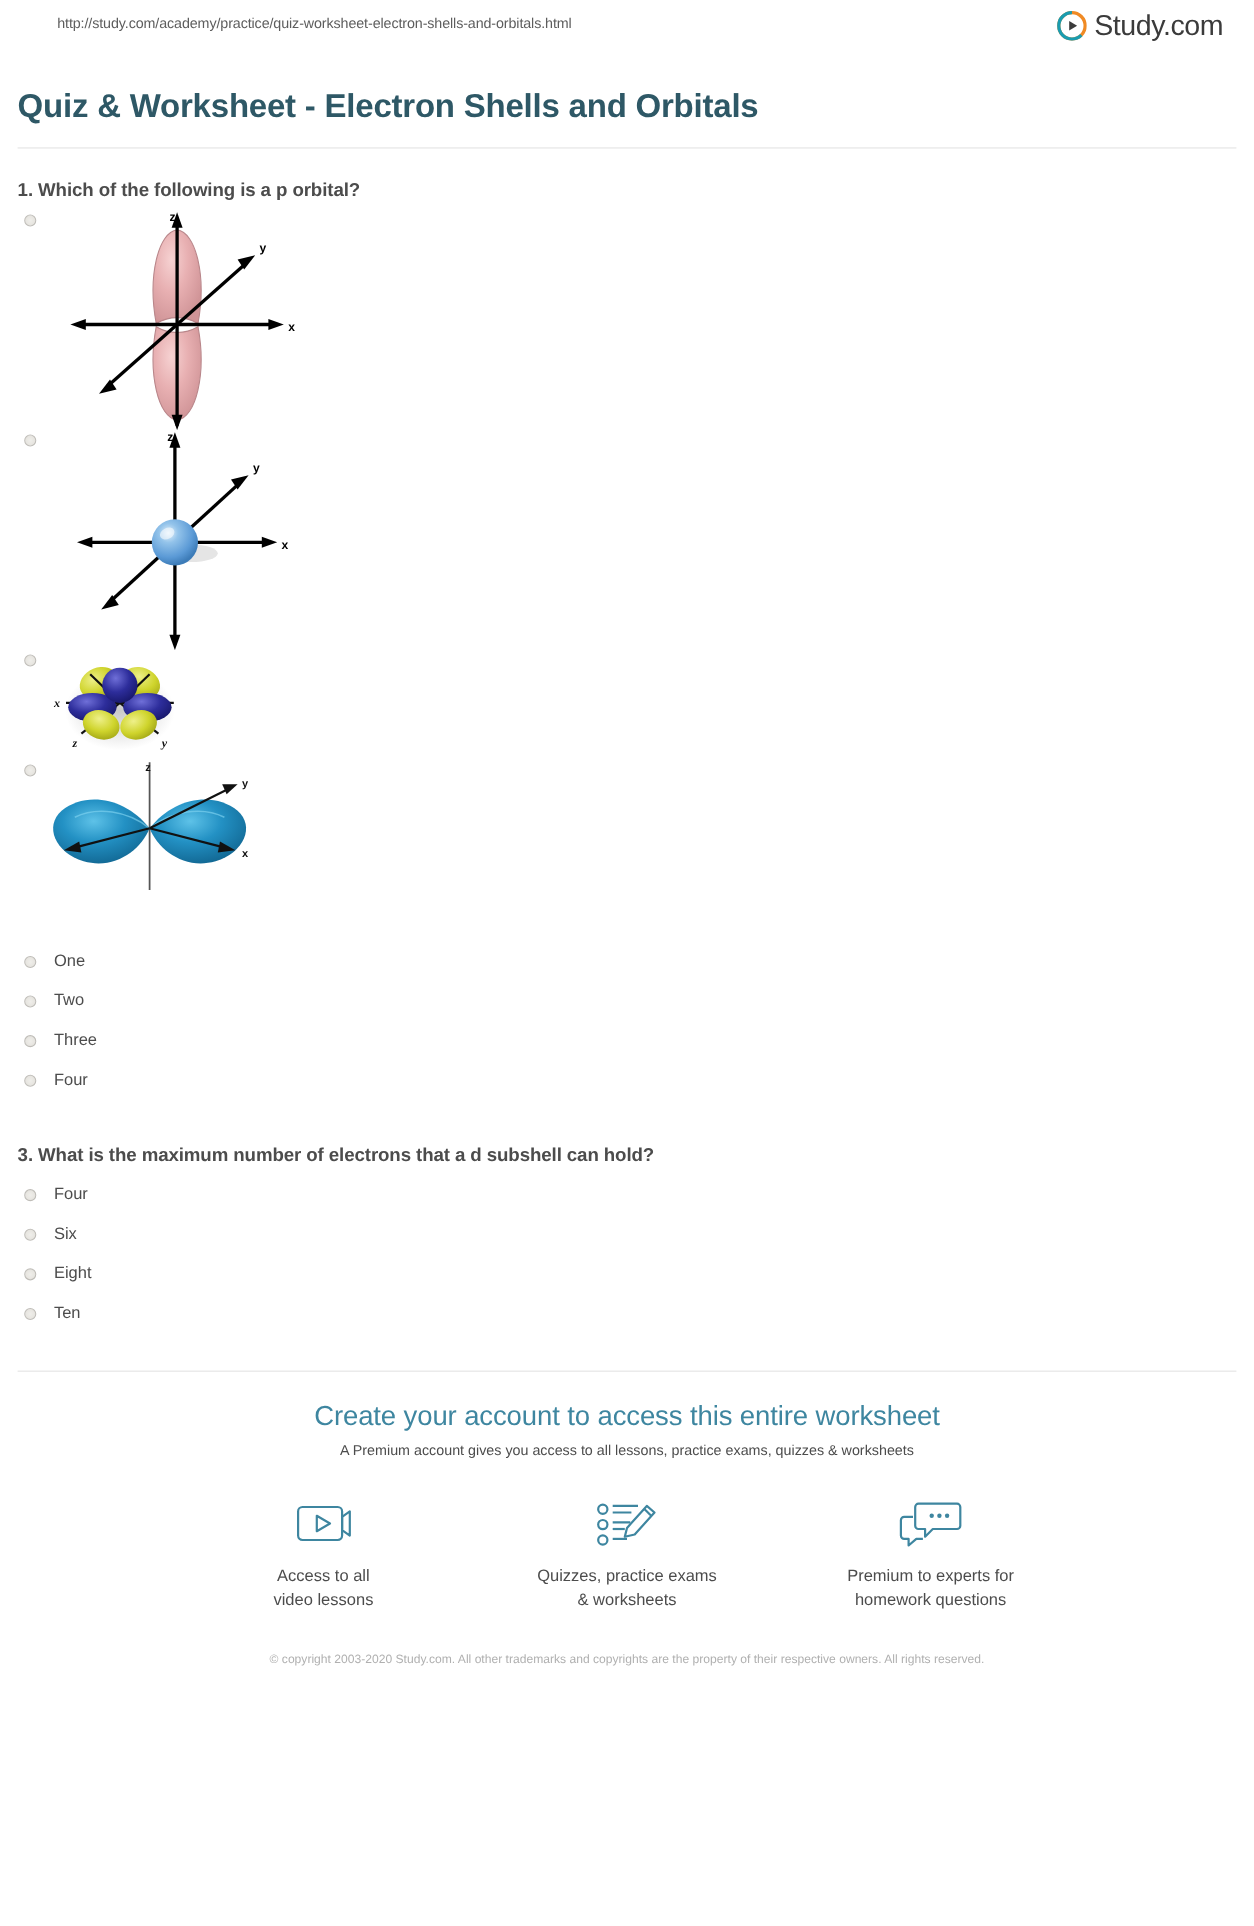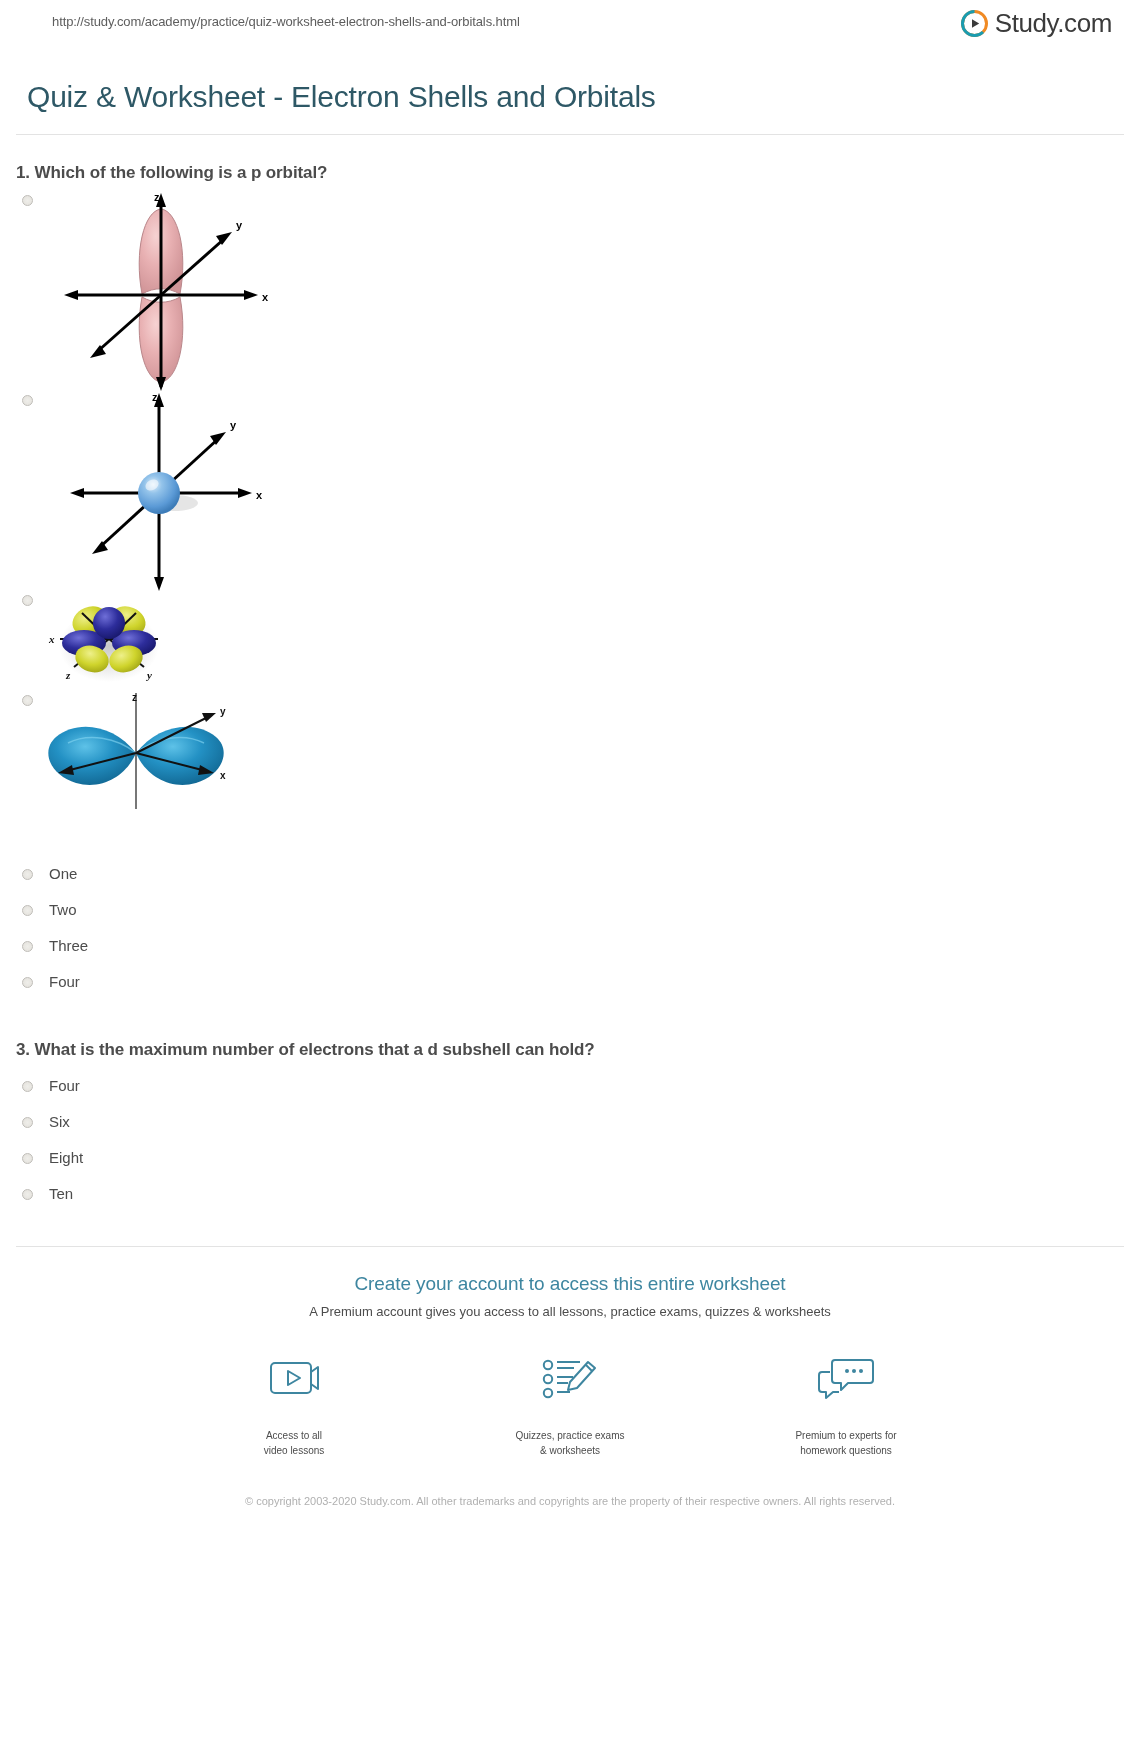--- a/index.html
+++ b/index.html
@@ -47,23 +47,23 @@
     color: #3b3b3b;
     font-family: "Liberation Sans", sans-serif;
     letter-spacing: -0.4px;
     white-space: nowrap;
   }
   .brand-name .dot-com { color: #3b3b3b; }
 
   
   .worksheet-title {
     font-size: 30px;
-    font-weight: normal;
+    font-weight: bold;
     color: #2e5866;
-    padding: 8px 16px 0 27px;
+    padding: 8px 16px 0 16px;
     letter-spacing: -0.2px;
     font-family: "Liberation Sans", sans-serif;
   }
   .title-rule {
     border-top: 1px solid #e3e3e3;
     margin: 18px 16px 0 16px;
   }
 
   
   .quiz-body { padding: 0 16px; }
@@ -110,43 +110,43 @@
   
   .cta-rule {
     border-top: 1px solid #e3e3e3;
     margin: 34px 16px 0 16px;
   }
   .cta {
     text-align: center;
     padding-top: 26px;
   }
   .cta-headline {
-    font-size: 19px;
+    font-size: 25px;
     color: #3e86a0;
     font-weight: normal;
     letter-spacing: -0.1px;
   }
   .cta-sub {
     font-size: 13px;
     color: #4c4c4c;
     margin-top: 9px;
   }
   .cta-features {
     display: flex;
     justify-content: center;
     gap: 106px;
     margin-top: 34px;
   }
   .feature { width: 170px; }
   .feature-icon { height: 52px; display: flex; align-items: center; justify-content: center; }
   .feature-caption {
-    font-size: 10px;
+    font-size: 15px;
     color: #4c4c4c;
     line-height: 1.45;
-    margin-top: 24px;
+    margin-top: 10px;
   }
   .copyright {
     margin-top: 36px;
     font-size: 11px;
     color: #b0b0b0;
     line-height: 1.45;
     padding: 0 116px;
   }
 </style>
 </head>

